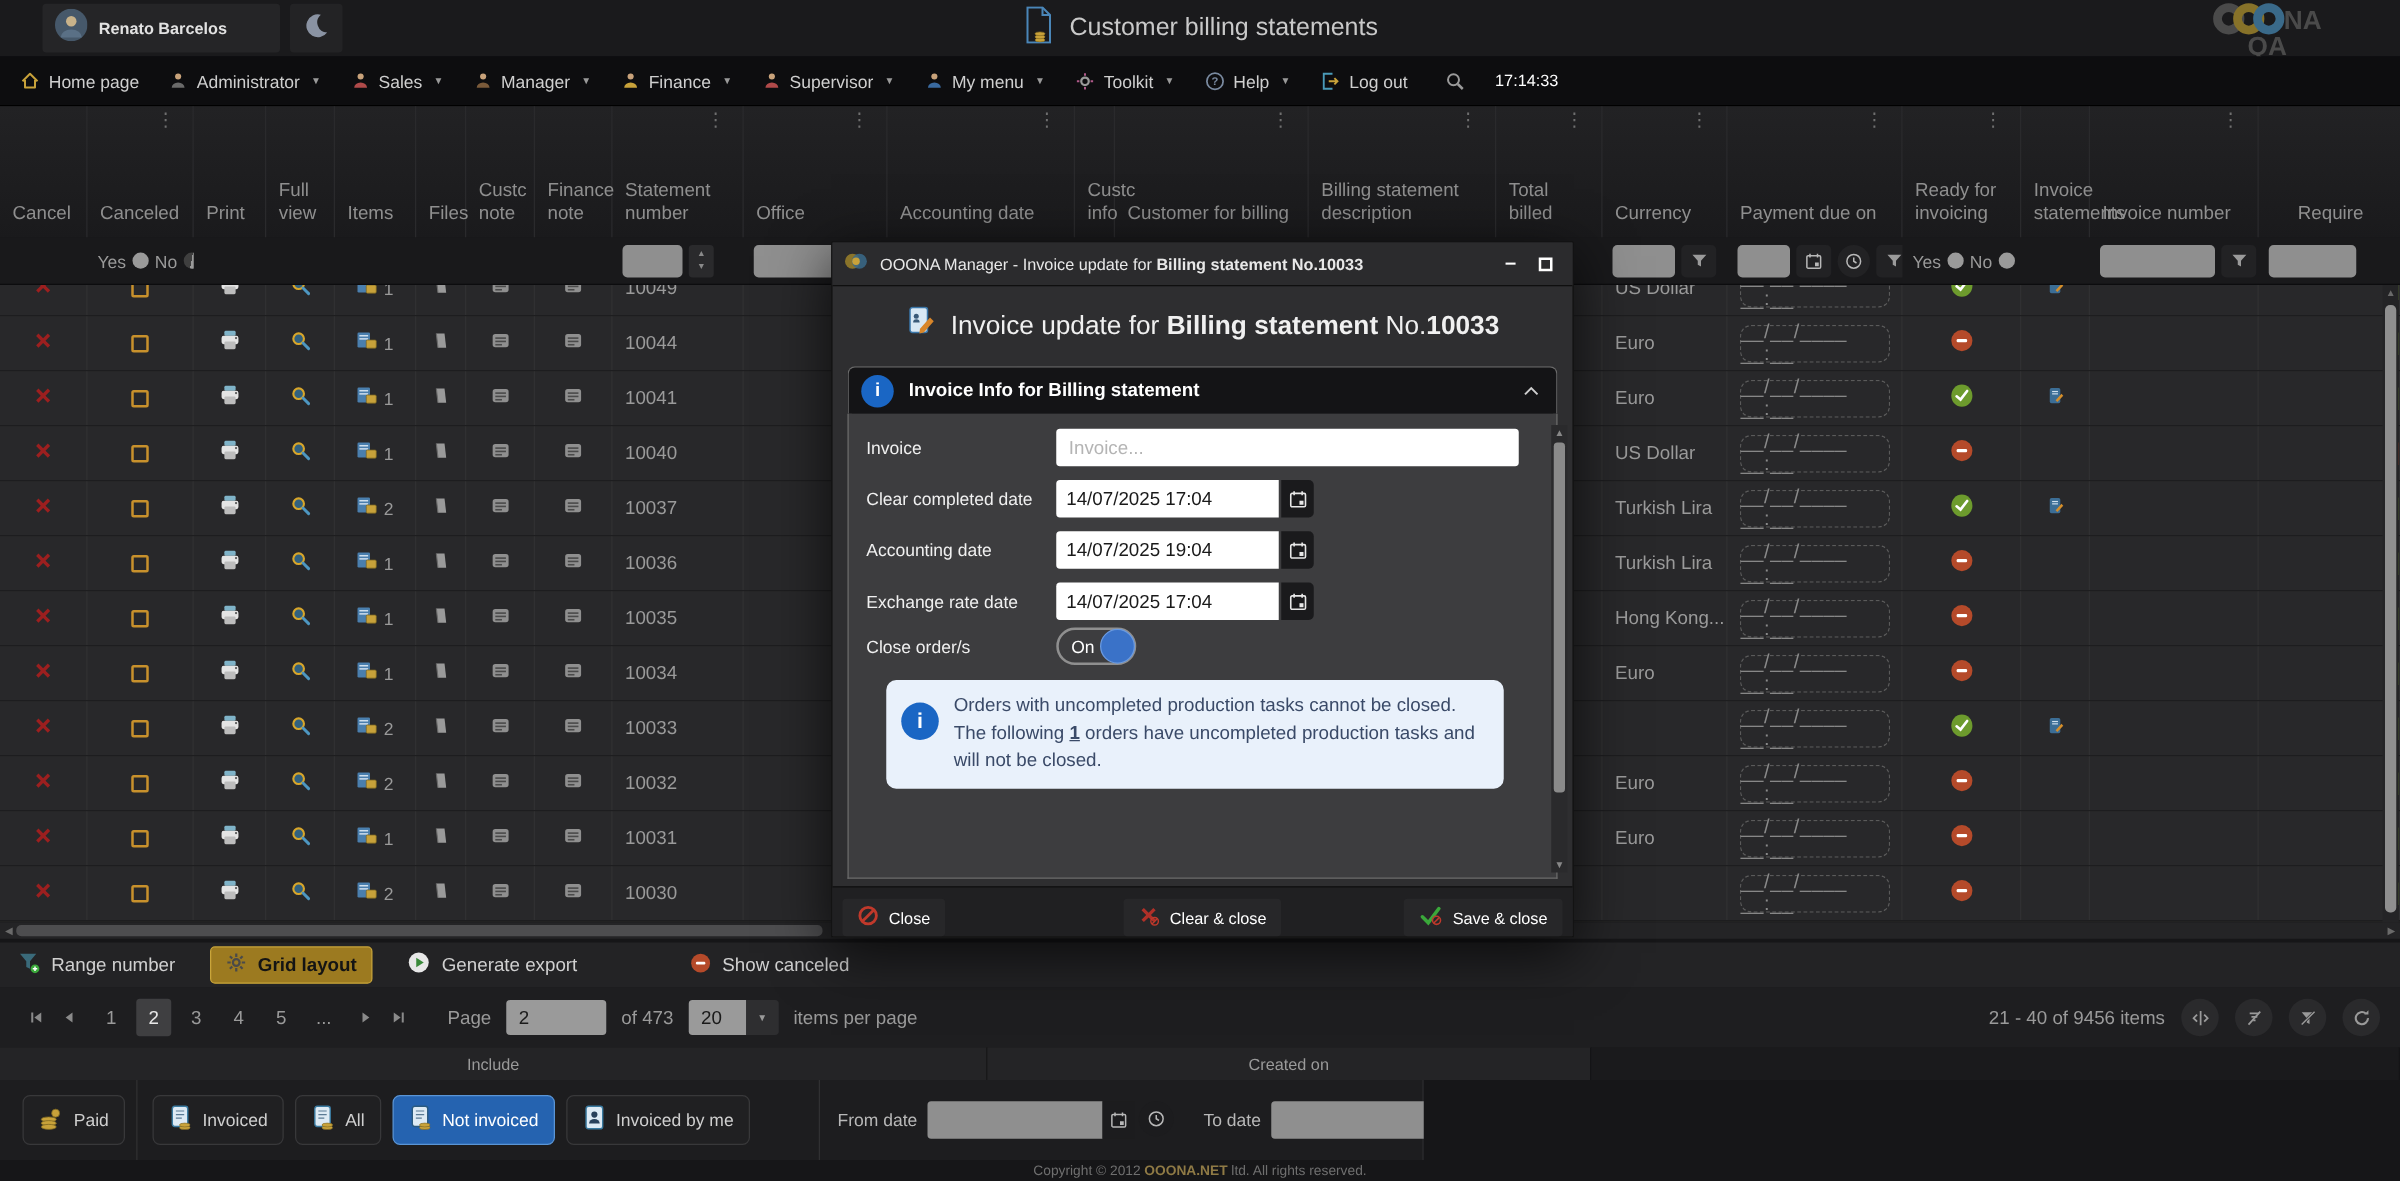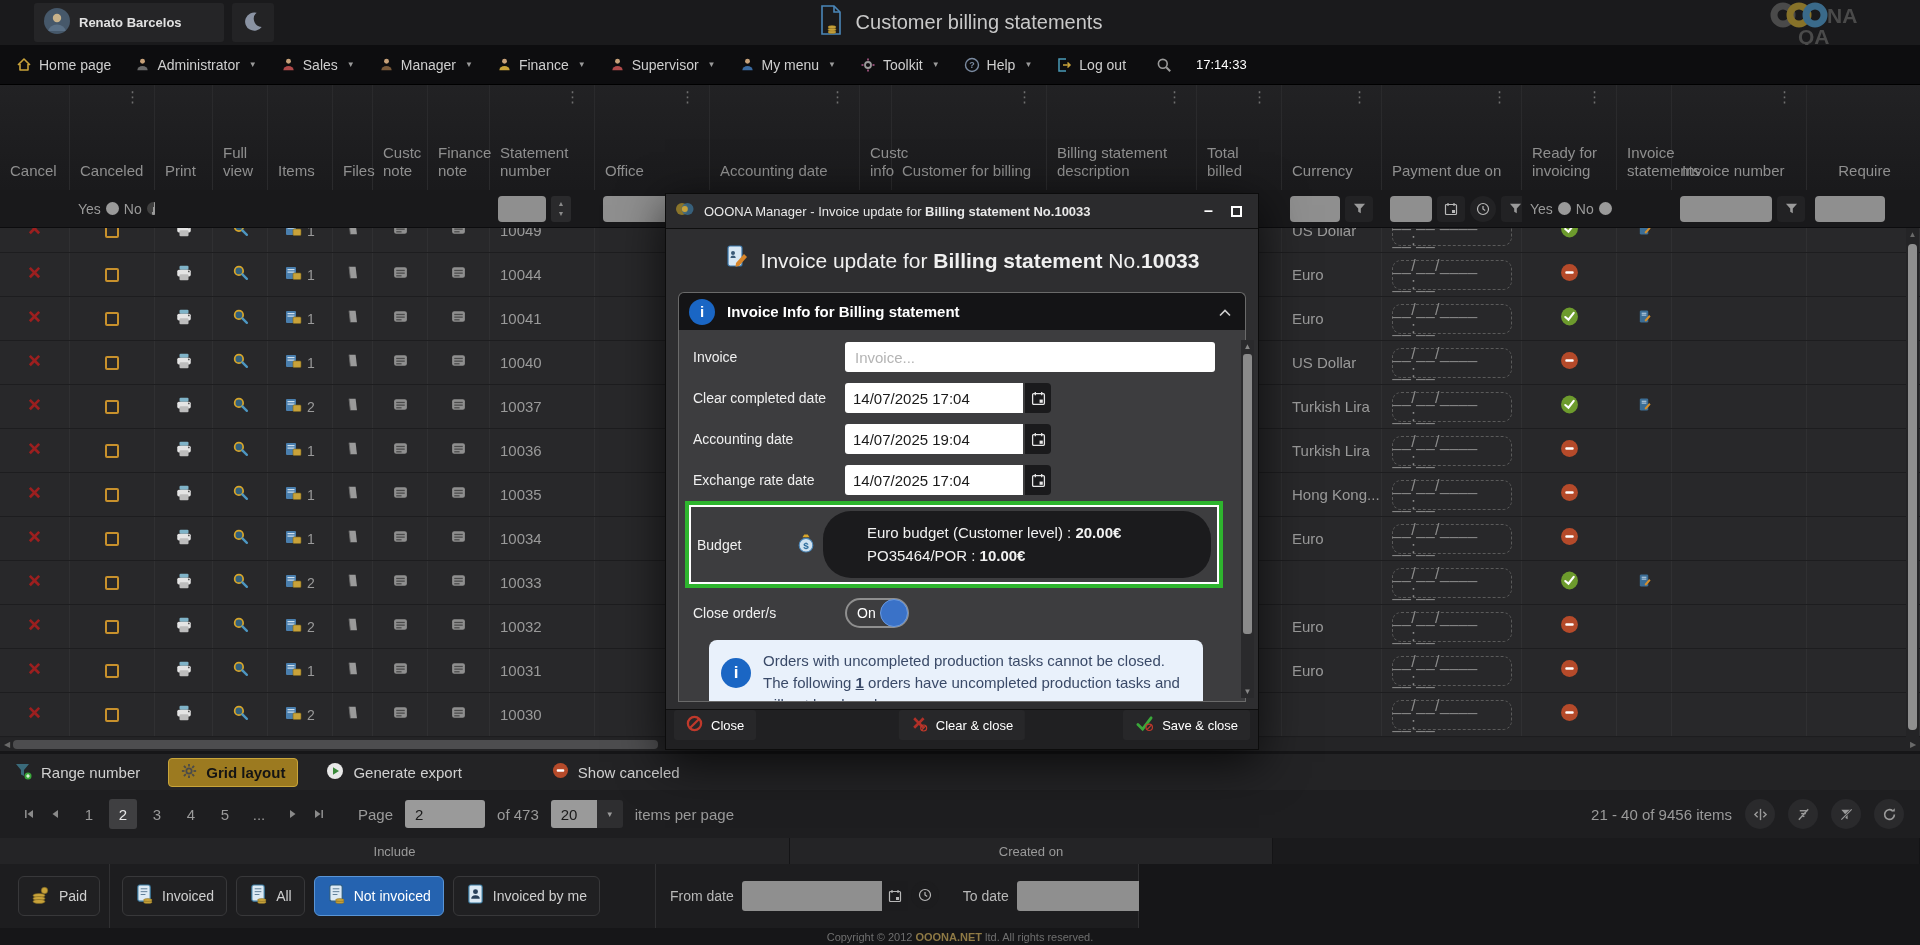--- a/index.html
+++ b/index.html
@@ -129,21 +129,21 @@
 .budget-pill b{font-weight:bold}
 .toggle{width:64px;height:30px;border:2px solid #8f8f8f;border-radius:16px;display:flex;align-items:center;padding-left:10px;color:#fff;font-size:14px;position:relative;cursor:pointer}
 .knob{position:absolute;right:-1px;top:-1px;width:28px;height:28px;border-radius:50%;background:#3a72c8;border:1px solid #6a9ae0}
 .alert{margin:12px 12px 0 16px;background:#e9f1fb;border-radius:8px;padding:10px 14px 12px 54px;color:#3a4a68;font-size:15px;line-height:1.45;position:relative}
 .alert .info-circle{position:absolute;left:12px;top:18px;width:30px;height:30px;font-size:17px}
 .alert b.u{font-weight:bold;text-decoration:underline}
 .m-vscroll{position:absolute;right:4px;top:146px;width:13px;height:358px;background:#2a2a2c;z-index:3}
 .mvs-arrow{height:13px;color:#888;font-size:8px;text-align:center;line-height:13px;cursor:pointer}
 .mvs-thumb{position:absolute;top:14px;left:2px;right:2px;height:280px;background:#8a8a8a;border-radius:3px;cursor:grab}
 .mvs-down{position:absolute;bottom:0;left:0;right:0}
-.m-footer{margin-top:auto;height:40px;background:#202022;display:flex;align-items:flex-start;padding:0 8px;position:relative;border-top:1px solid #0f0f0f;flex-shrink:0}
+.m-footer{margin-top:auto;height:40px;background:#202022;display:flex;align-items:flex-end;padding:0 8px;position:relative;border-top:1px solid #0f0f0f;flex-shrink:0}
 .mf-btn{height:30px;background:#272729;border-radius:3px;display:flex;align-items:center;gap:8px;padding:0 12px;color:#fff;font-size:13px;cursor:pointer}
 .mf-center{position:absolute;left:50%;transform:translateX(-50%)}
 .mf-right{margin-left:auto}
 </style>
 </head>
 <body>
 
 <div class="app">
 
   <header class="topbar">
@@ -1726,31 +1726,20 @@
         <span class="cal-btn">
             <svg viewBox="0 0 14 14" width="15" height="15">
               <rect x="1.5" y="2.5" width="11" height="10" rx="1" fill="none" stroke="#e8e8e8" stroke-width="1.2"></rect>
               <line x1="4" y1="1" x2="4" y2="4" stroke="#e8e8e8" stroke-width="1.2"></line>
               <line x1="10" y1="1" x2="10" y2="4" stroke="#e8e8e8" stroke-width="1.2"></line>
               <rect x="8" y="8" width="3" height="3" fill="#e8e8e8"></rect>
             </svg>
           </span>
       </div>
 
-      <div class="budget-wrap">
-        <div class="budget-row">
-          <span class="budget-label">Budget</span>
-          <span><svg viewBox="0 0 20 20" width="22" height="22">
-                <path d="M6.8 4.8 L13.2 4.8 L11.6 2.2 L8.4 2.2 Z" fill="#d8a62a"></path>
-                <circle cx="10" cy="12" r="6.2" fill="#cfe2f0" stroke="#4a86b8" stroke-width="1"></circle>
-                <text x="10" y="15.4" font-size="9" text-anchor="middle" fill="#2a6a9a" font-weight="bold" font-family="Li beration Sans, sans-serif">$</text>
-              </svg></span>
-          <span class="budget-pill"><span>Euro budget (Customer level) : </span><b>20.00€</b><span> PO35464/POR : </span><b>10.00€</b></span>
-        </div>
-      </div>
 
       <div class="f-row" style="margin-bottom:4px">
         <span class="f-label">Close order/s</span>
         <span class="toggle">
           <span>On</span>
           <span class="knob"></span>
         </span>
       </div>
 
       <div class="alert">

